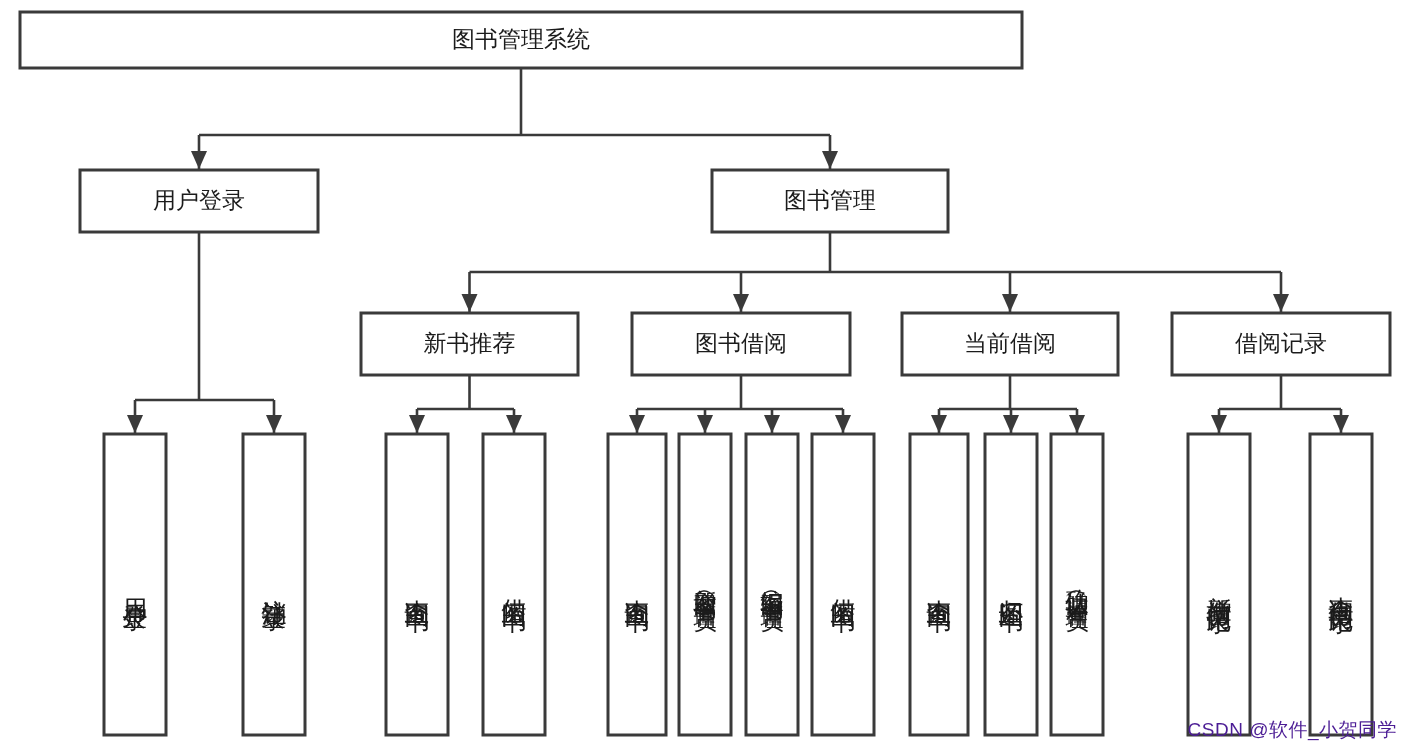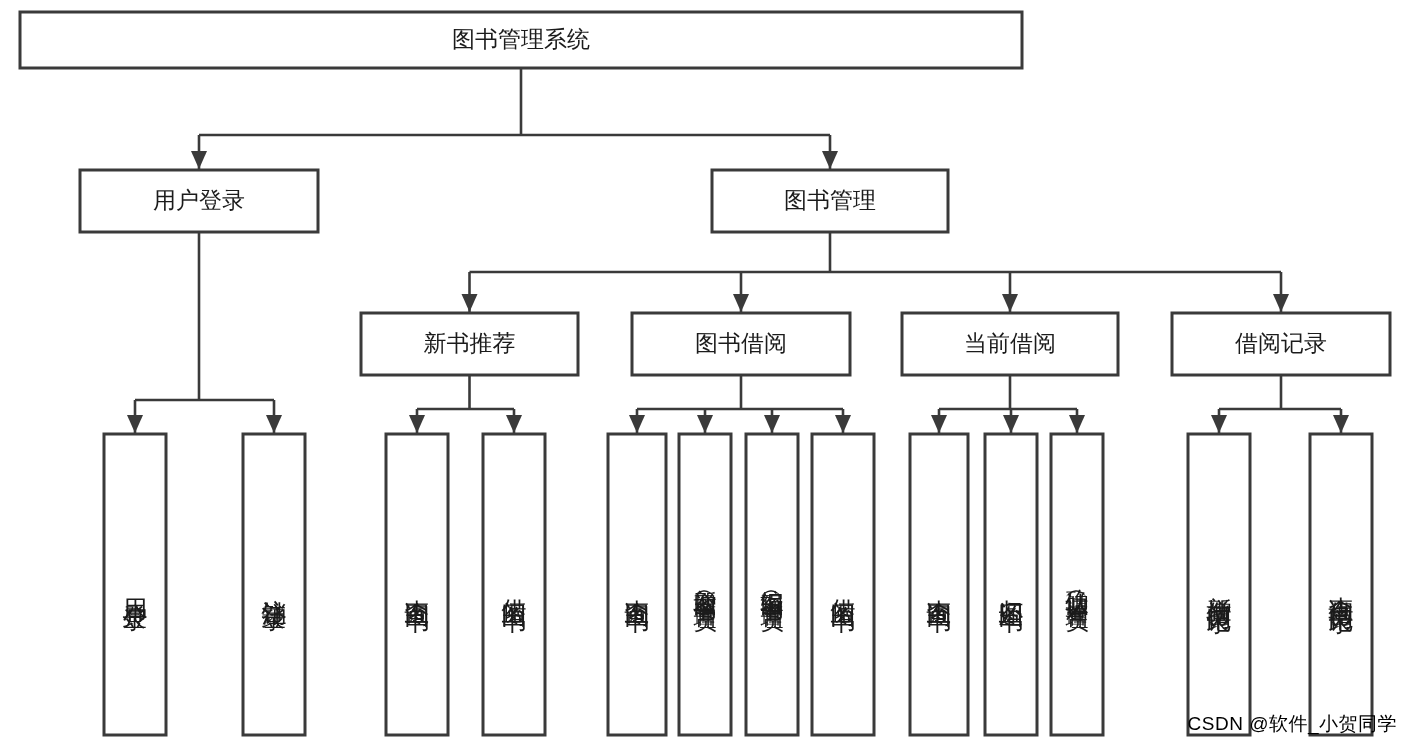--- a/index.html
+++ b/index.html
@@ -59,24 +59,24 @@
     display: flex;
     align-items: center;
     justify-content: center;
     text-align: center;
     white-space: nowrap;
     pointer-events: none;
   }
   .watermark {
     position: absolute;
     right: 8px;
-    bottom: 10px;
+    bottom: 4px;
     font-family: "Liberation Sans", "DejaVu Sans", sans-serif;
     font-size: 19px;
-    color: #000000;
+    color: #4c1d95;
     letter-spacing: 0.5px;
     white-space: nowrap;
   }
 </style>
 </head>
 <body>
 
 <div id="diagram-root">
   <svg class="diagram" viewBox="0 0 1405 747">
     <g id="connectors-layer">

